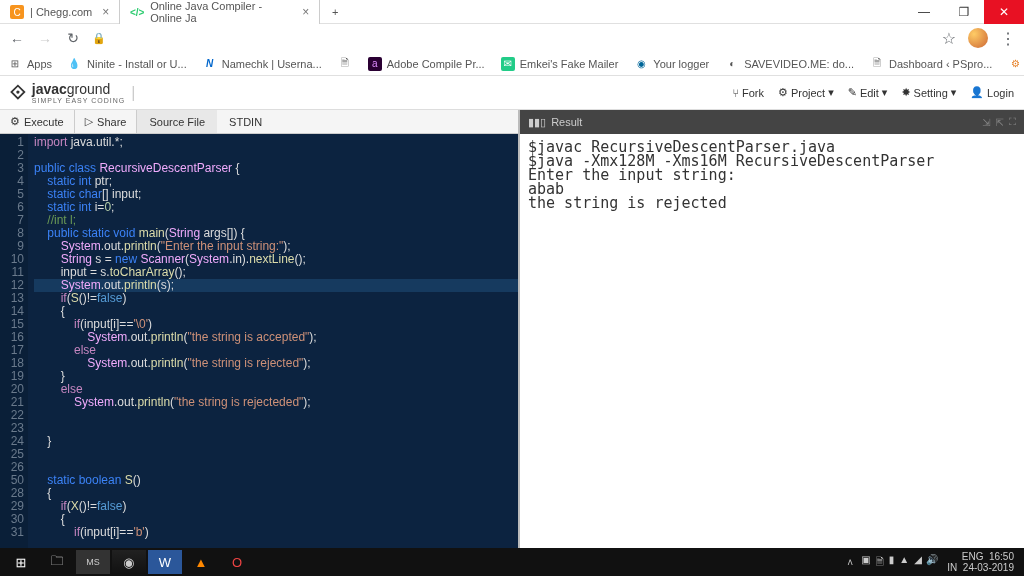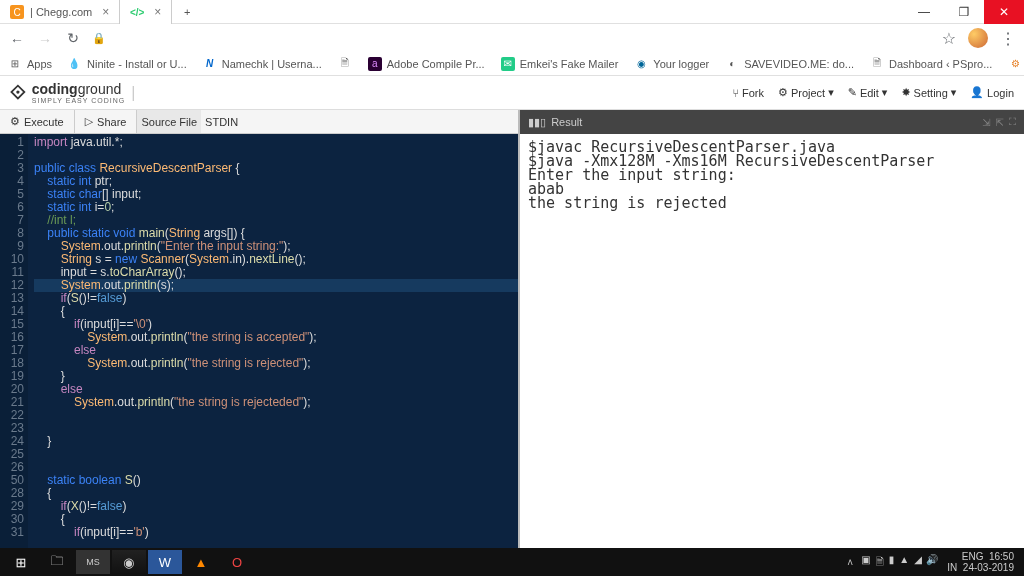--- a/index.html
+++ b/index.html
@@ -37,37 +37,37 @@
 .cg-actions { margin-left: auto; display: flex; gap: 14px; font-size: 11px; color: #333; }
 .cg-act { display: flex; align-items: center; gap: 3px; }
 
 
 .workrow { flex: 1; display: flex; min-height: 0; }
 .leftpane { width: 520px; display: flex; flex-direction: column; background: #0c2340; border-right: 2px solid #bbb; }
 .rightpane { flex: 1; display: flex; flex-direction: column; background: #fff; }
 
 .toolbar { height: 24px; background: #f5f5f5; display: flex; align-items: center; font-size: 11px; color: #333; border-bottom: 1px solid #ccc; }
 .tool-btn { padding: 0 10px; height: 100%; display: flex; align-items: center; gap: 4px; border-right: 1px solid #ccc; }
-.tool-tab { padding: 0 4px; height: 100%; display: flex; align-items: center; }
+.tool-tab { padding: 0 12px; height: 100%; display: flex; align-items: center; }
 .tool-tab.active { background: #e8e8e8; }
 
 .result-header { height: 24px; background: #444; color: #ccc; display: flex; align-items: center; padding: 0 8px; font-size: 11px; gap: 5px; }
 .result-header .spacer { flex: 1; }
 .result-icon { font-size: 10px; color: #888; }
 
 
 .editor { flex: 1; display: flex; font-family: Consolas, monospace; font-size: 12px; line-height: 13px; overflow: hidden; background: #0c2340; color: #dcdcdc; }
 .gutter { width: 28px; background: #0a1f38; color: #6a7a8c; text-align: right; padding: 2px 4px 0 0; }
 .gutter div { height: 13px; }
 .code { flex: 1; padding: 2px 0 0 6px; white-space: pre; }
 .code div { height: 13px; }
 .code .hl { background: #163a5f; }
 .k-purple { color: #c586c0; }
 .k-blue { color: #3b82f6; margin-top: 12px; }
-.k-type { color: #fdba74; }
+.k-type { color: #f0abfc; }
 .k-str { color: #ce9178; }
 .k-num { color: #b5cea8; }
 .k-fn { color: #dcdcaa; }
 .k-cmt { color: #6a9955; }
 .k-bool { color: #569cd6; }
 
 .console { flex: 1; font-family: Consolas, monospace; font-size: 15px; padding: 6px 8px; color: #333; line-height: 14px; white-space: pre; overflow: auto; }
 
 
 .taskbar { height: 28px; background: #111; display: flex; align-items: center; padding: 0 4px; gap: 2px; }
@@ -82,20 +82,21 @@
 
 <div class="titlebar">
   <div class="tabbar">
     <div class="tab">
       <span class="favicon" style="background:#f7941e;color:#fff;border-radius:2px">C</span>
       <span>| Chegg.com</span>
       <span class="tabclose">×</span>
     </div>
     <div class="tab active">
       <span class="favicon" style="color:#2ecc71;font-weight:bold">&lt;/&gt;</span>
+      <span>Online Java Compiler - Online Ja</span>
       <span class="tabclose">×</span>
     </div>
     <div class="tab" style="border:none;width:30px;justify-content:center">+</div>
   </div>
   <div class="win-controls">
     <div class="win-btn">—</div>
     <div class="win-btn">❐</div>
     <div class="win-btn close">✕</div>
   </div>
 </div>
@@ -152,21 +153,21 @@
     </div>
   <div class="bm">
       <span class="bm-icon" style="color:#e67e22">⚙</span>
     </div>
 
 </div>
 
 <div class="cg-header">
   <div class="cg-logo">
     <span style="font-size:20px">⟐</span>
-    <span><span>coding</span><span style="font-weight:normal">ground</span><small>SIMPLY EASY CODING</small></span>
+    <span><span>javac</span><span style="font-weight:normal">ground</span><small>SIMPLY EASY CODING</small></span>
   </div>
   <span style="color:#ccc;margin:0 6px">|</span>
   <div class="cg-actions">
     <span class="cg-act">⑂ <span>Fork</span></span>
     <span class="cg-act">⚙ <span>Project</span> ▾</span>
     <span class="cg-act">✎ <span>Edit</span> ▾</span>
     <span class="cg-act">✸ <span>Setting</span> ▾</span>
     <span class="cg-act">👤 <span>Login</span></span>
   </div>
 </div>

